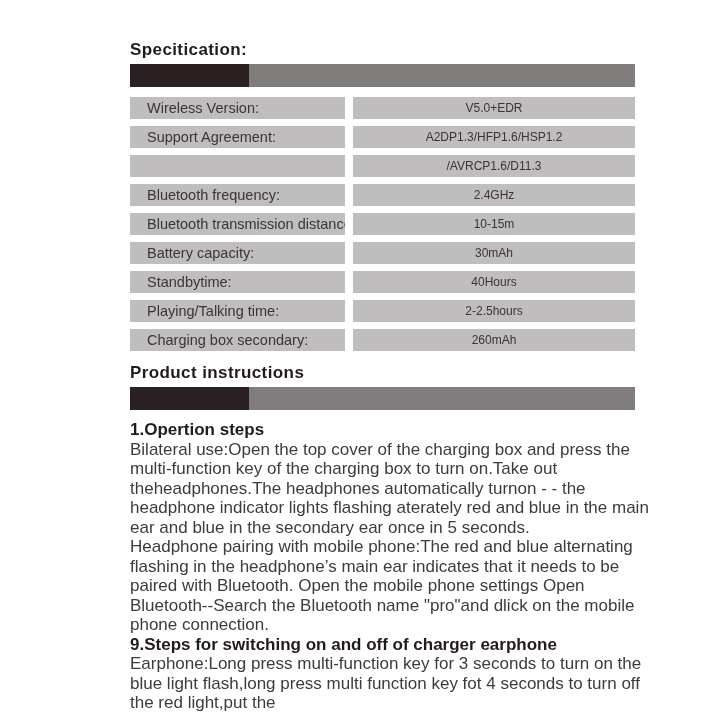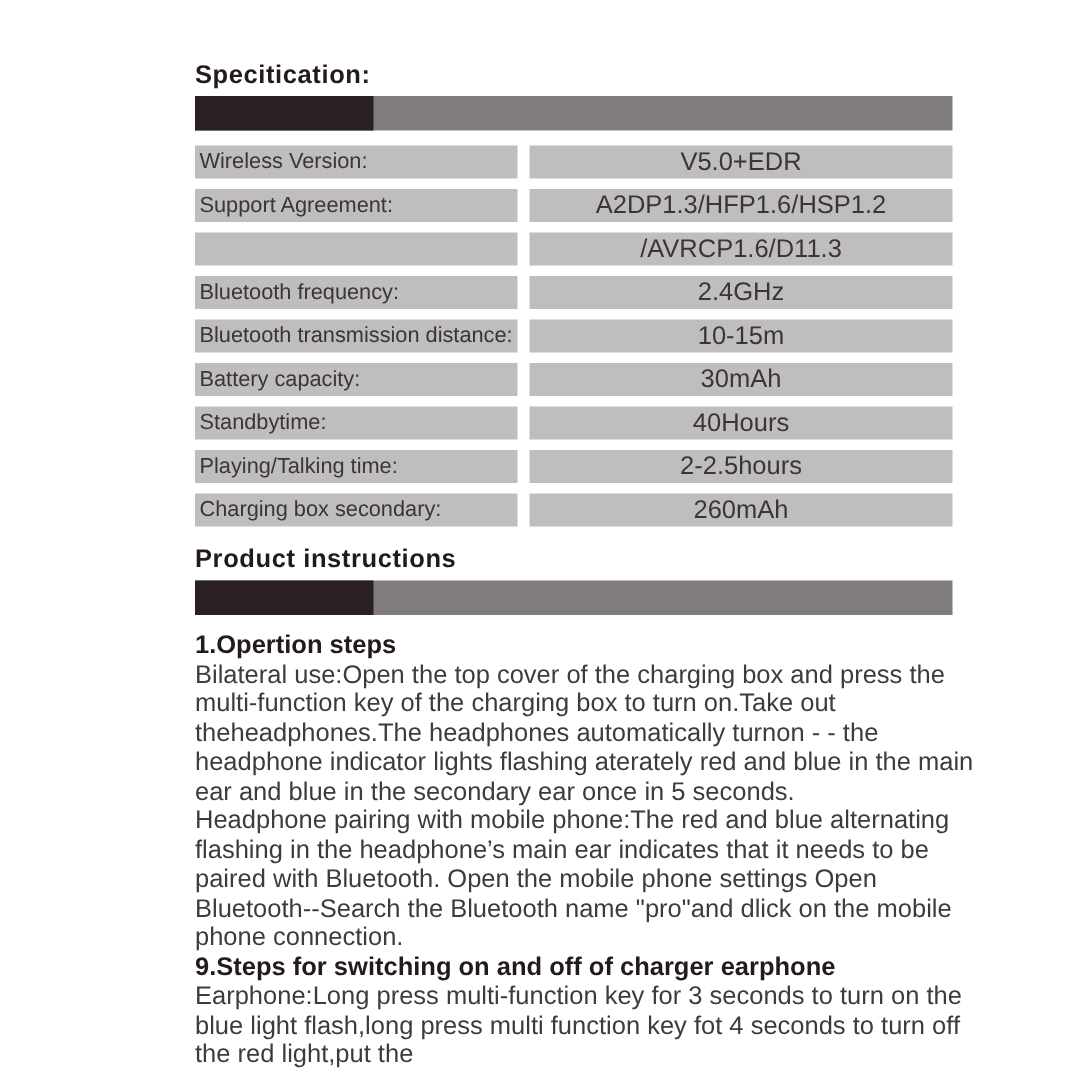--- a/index.html
+++ b/index.html
@@ -54,29 +54,29 @@
     height:22px;
   }
   .spec-label{
     width:215px;
     margin-right:8px;
     background:var(--cell-bg);
     color:var(--cell-text);
     font-size:14.5px;
     display:flex;
     align-items:center;
-    padding-left:3px;
+    padding-left:17px;
     white-space:nowrap;
     overflow:hidden;
   }
   .spec-value{
     flex:1;
     background:var(--cell-bg);
     color:var(--cell-text);
-    font-size:17px;
+    font-size:12px;
     display:flex;
     align-items:center;
     justify-content:center;
     white-space:nowrap;
     overflow:hidden;
   }
   .instructions-heading{
     margin-top:12px;
   }
   .instructions{

